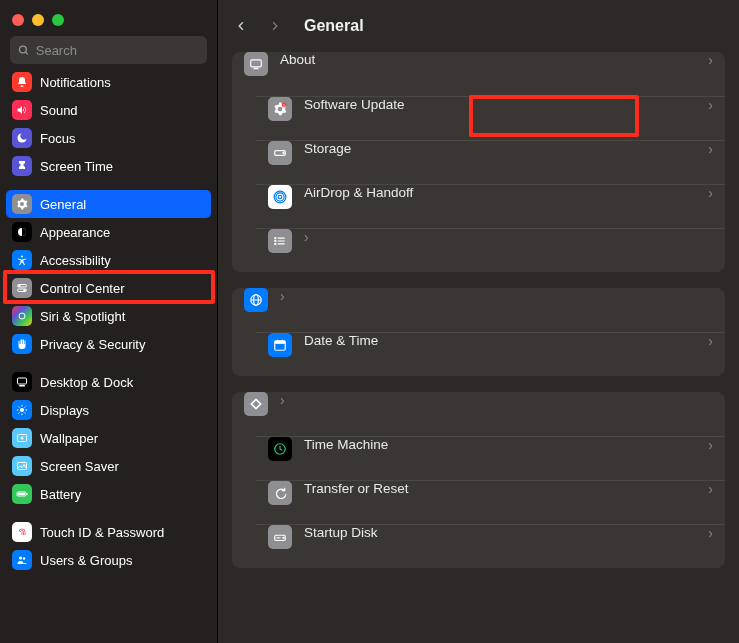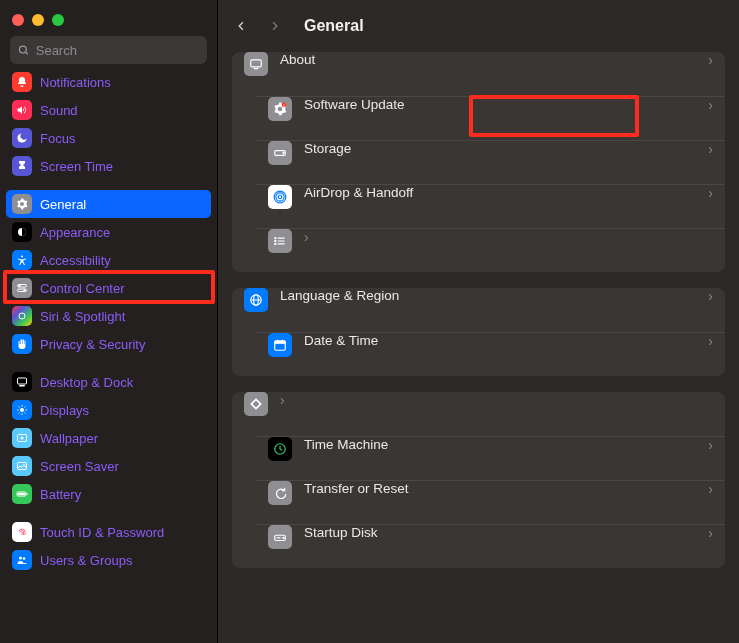--- a/index.html
+++ b/index.html
@@ -40,21 +40,21 @@
     .search input::placeholder { color: #8c8c8c; }
     .side-list { overflow-y: hidden; padding: 0 6px 8px 6px; flex: 1; }
     .side-item {
       display: flex; align-items: center;
       height: 28px; border-radius: 5px;
       padding: 0 6px; gap: 8px;
       position: relative;
     }
     .side-item.selected { background: #0a66ff; color: #fff; }
     .side-item.selected .label { color: #fff; }
-    .side-item .label { color: #8b5cf6; font-size: 13px; }
+    .side-item .label { color: #ffffff; font-size: 13px; }
     .side-sep { height: 10px; }
     .icon-sq {
       width: 20px; height: 20px; border-radius: 5px;
       display: flex; align-items: center; justify-content: center;
       font-size: 12px; color: #fff; flex-shrink: 0;
     }
     .highlight-red-sidebar {
       position: absolute;
       left: 3px; top: 198px; width: 212px; height: 34px;
       border: 4px solid #ff2b1c; pointer-events: none; z-index: 50;
@@ -378,21 +378,20 @@
 
   <div class="group">
     <div class="row">
       <div class="row-icon bg-blue">
           <svg width="14" height="14" viewBox="0 0 24 24" fill="none" stroke="#fff" stroke-width="2">
             <circle cx="12" cy="12" r="9"></circle>
             <ellipse cx="12" cy="12" rx="4" ry="9"></ellipse>
             <line x1="3" y1="12" x2="21" y2="12"></line>
           </svg>
         </div>
-      <div class="row-label">Language &amp; Region</div>
       <span class="chevron">›</span>
     </div>
     <div class="row">
       <div class="row-icon bg-blue">
           <svg width="14" height="14" viewBox="0 0 24 24" fill="#fff">
             <rect x="3" y="5" width="18" height="16" rx="2" fill="none" stroke="#fff" stroke-width="2"></rect>
             <rect x="3" y="5" width="18" height="5"></rect>
             <line x1="8" y1="3" x2="8" y2="7" stroke="#fff" stroke-width="2"></line>
             <line x1="16" y1="3" x2="16" y2="7" stroke="#fff" stroke-width="2"></line>
           </svg>

